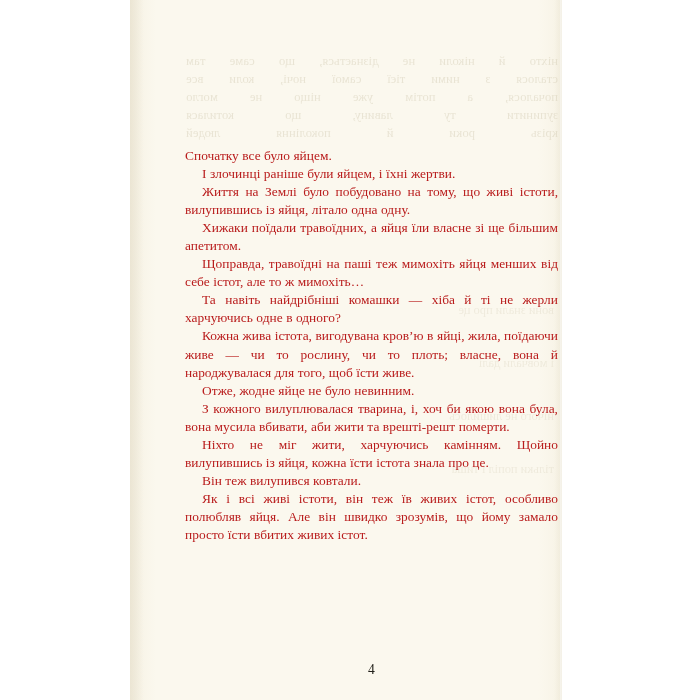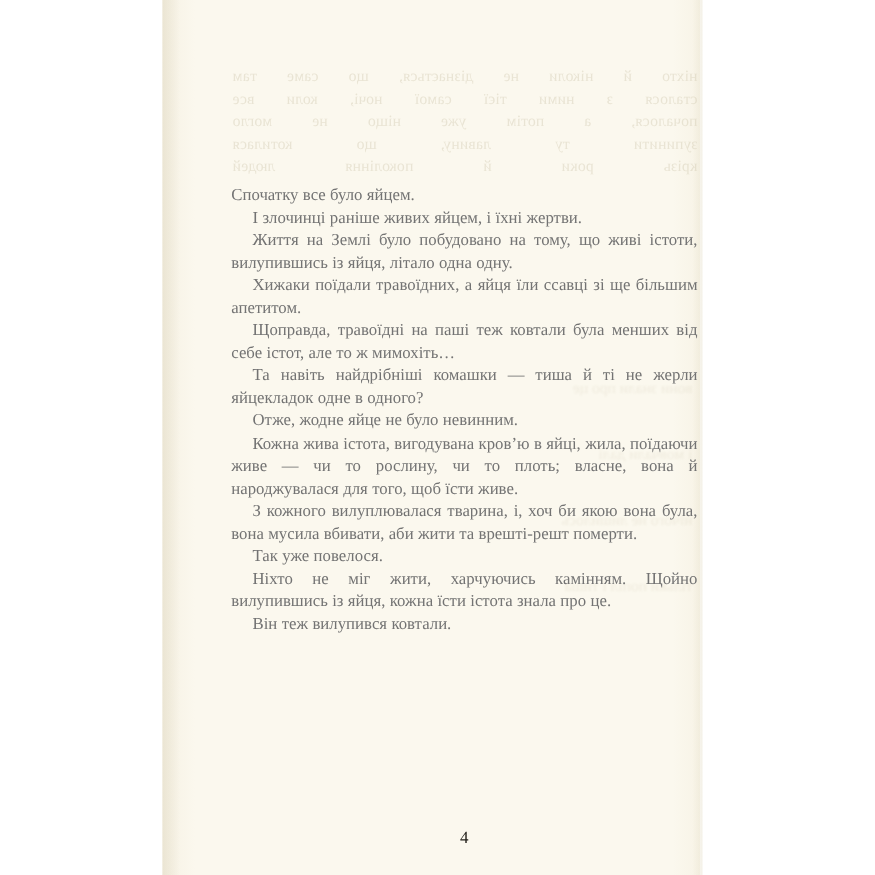--- a/index.html
+++ b/index.html
@@ -85,21 +85,21 @@
   .text-column {
     position: absolute;
     left: 185px;
     top: 147px;
     width: 373px;
   }
   .body-par {
     margin: 0;
     font-size: 13.4px;
     line-height: 18.05px;
-    color: #737373;
+    color: #b91c1c;
     text-align: justify;
     text-indent: 17px;
     letter-spacing: 0.02px;
     word-spacing: 0.1px;
   }
   .body-par.no-indent { text-indent: 0; }
 
   .folio {
     position: absolute;
     left: 185px;
@@ -129,28 +129,28 @@
 
   <div class="bleed-mid">
     <div>вони знали про це</div>
     <div>і мовчали далі</div>
     <div>нічого не лишилось</div>
     <div>тільки попіл і тиша</div>
   </div>
 
   <div class="text-column">
     <p class="body-par no-indent">Спочатку все було яйцем.</p>
-    <p class="body-par">І злочинці раніше живих яйцем, і їхні жертви.</p>
+    <p class="body-par">І злочинці раніше були яйцем, і їхні жертви.</p>
     <p class="body-par">Життя на Землі було побудовано на тому, що живі істоти, вилупившись із яйця, літало одна одну.</p>
-    <p class="body-par">Хижаки поїдали травоїдних, а яйця їли ссавці зі ще більшим апетитом.</p>
-    <p class="body-par">Щоправда, травоїдні на паші теж ковтали була менших від себе істот, але то ж мимохіть…</p>
-    <p class="body-par">Та навіть найдрібніші комашки — тиша й ті не жерли яйцекладок одне в одного?</p>
+    <p class="body-par">Хижаки поїдали травоїдних, а яйця їли власне зі ще більшим апетитом.</p>
+    <p class="body-par">Щоправда, травоїдні на паші теж мимохіть яйця менших від себе істот, але то ж мимохіть…</p>
+    <p class="body-par">Та навіть найдрібніші комашки — хіба й ті не жерли харчуючись одне в одного?</p>
+    <p class="body-par">Кожна жива істота, вигодувана кров’ю в яйці, жила, поїдаючи живе — чи то рослину, чи то плоть; власне, вона й народжувалася для того, щоб їсти живе.</p>
     <p class="body-par">Отже, жодне яйце не було невинним.</p>
-    <p class="body-par">Кожна жива істота, вигодувана кров’ю в яйці, жила, поїдаючи живе — чи то рослину, чи то плоть; власне, вона й народжувалася для того, щоб їсти живе.</p>
     <p class="body-par">З кожного вилуплювалася тварина, і, хоч би якою вона була, вона мусила вбивати, аби жити та врешті-решт померти.</p>
-    <p class="body-par">Так уже повелося.</p>
     <p class="body-par">Ніхто не міг жити, харчуючись камінням. Щойно вилупившись із яйця, кожна їсти істота знала про це.</p>
     <p class="body-par">Він теж вилупився ковтали.</p>
+    <p class="body-par">Як і всі живі істоти, він теж їв живих істот, особливо полюбляв яйця. Але він швидко зрозумів, що йому замало просто їсти вбитих живих істот.</p>
   </div>
 
   <div class="folio">4</div>
 
 </div>
 
 </body></html>

